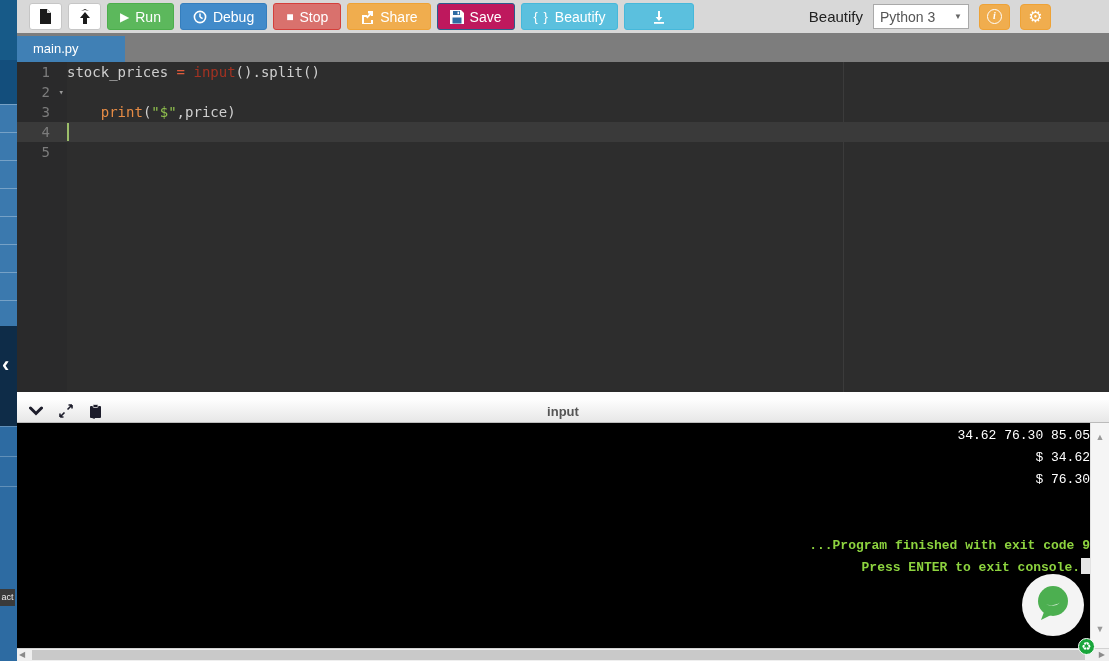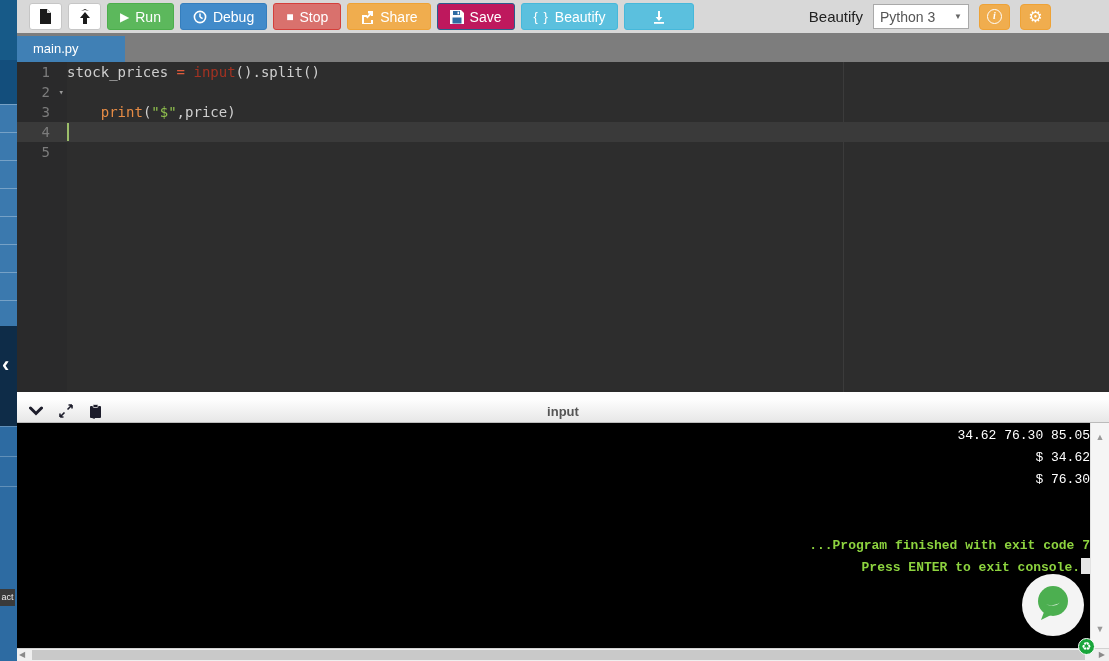--- a/index.html
+++ b/index.html
@@ -264,21 +264,21 @@
       <span class="console-title">input</span>
     </div>
 
     <div class="console-wrap">
       <div class="console-body">
           <div class="c-line">34.62 76.30 85.05</div>
           <div class="c-line">$ 34.62</div>
           <div class="c-line">$ 76.30</div>
           <div class="c-line"></div>
           <div class="c-line"></div>
-          <div class="c-line c-green">...Program finished with exit code 7</div>
+          <div class="c-line c-green">...Program finished with exit code 9</div>
           <div class="c-line c-green">Press ENTER to exit console.<span class="c-cursor"></span></div>
         </div>
       <div class="vscroll">
         <div class="vs-up">▲</div>
         <div class="vs-down">▼</div>
       </div>
     </div>
 
     <div class="hscroll">
       <div class="hs-left">◀</div>

